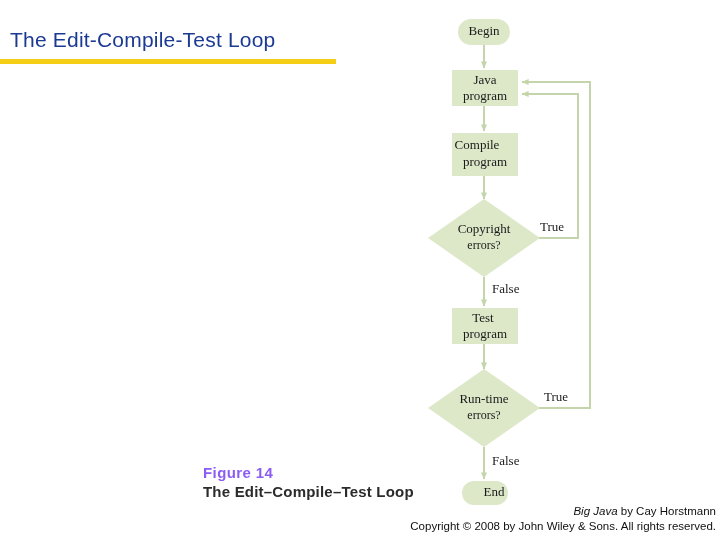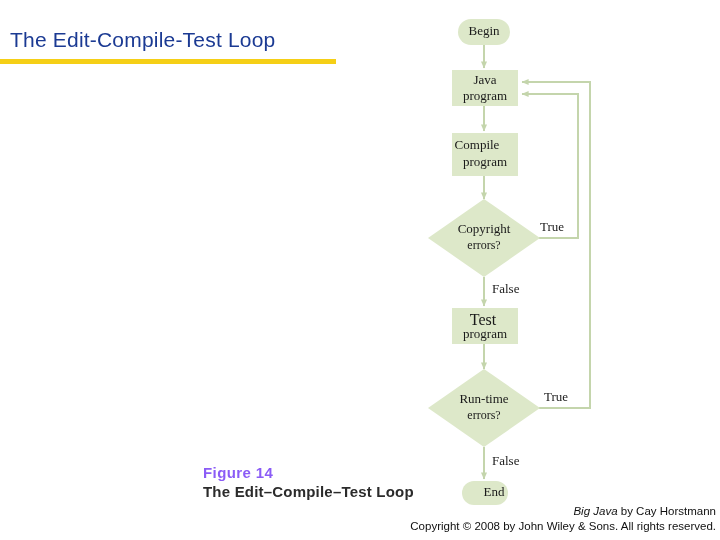--- a/index.html
+++ b/index.html
@@ -146,21 +146,21 @@
 
 <div class="node-label" style="left:452px; top:73px; width:66px; font-size:13px;">Java</div>
 <div class="node-label" style="left:452px; top:89px; width:66px; font-size:13px;">program</div>
 
 <div class="node-label" style="left:452px; top:138px; width:50px; font-size:13px;">Compile</div>
 <div class="node-label" style="left:452px; top:155px; width:66px; font-size:13px;">program</div>
 
 <div class="node-label" style="left:428px; top:222px; width:112px; font-size:13px;">Copyright</div>
 <div class="node-label" style="left:428px; top:239px; width:112px; font-size:12px;">errors?</div>
 
-<div class="node-label" style="left:452px; top:311px; width:62px; font-size:16px;">Test</div>
+<div class="node-label" style="left:452px; top:311px; width:62px; font-size:13px;">Test</div>
 <div class="node-label" style="left:452px; top:327px; width:66px; font-size:13px;">program</div>
 
 <div class="node-label" style="left:428px; top:392px; width:112px; font-size:13px;">Run-time</div>
 <div class="node-label" style="left:428px; top:409px; width:112px; font-size:12px;">errors?</div>
 
 <div class="node-label" style="left:462px; top:485px; width:64px; font-size:13px;">End</div>
 
 <div class="edge-label" style="left:540px; top:219px;">True</div>
 <div class="edge-label" style="left:492px; top:281px;">False</div>
 <div class="edge-label" style="left:544px; top:389px;">True</div>

